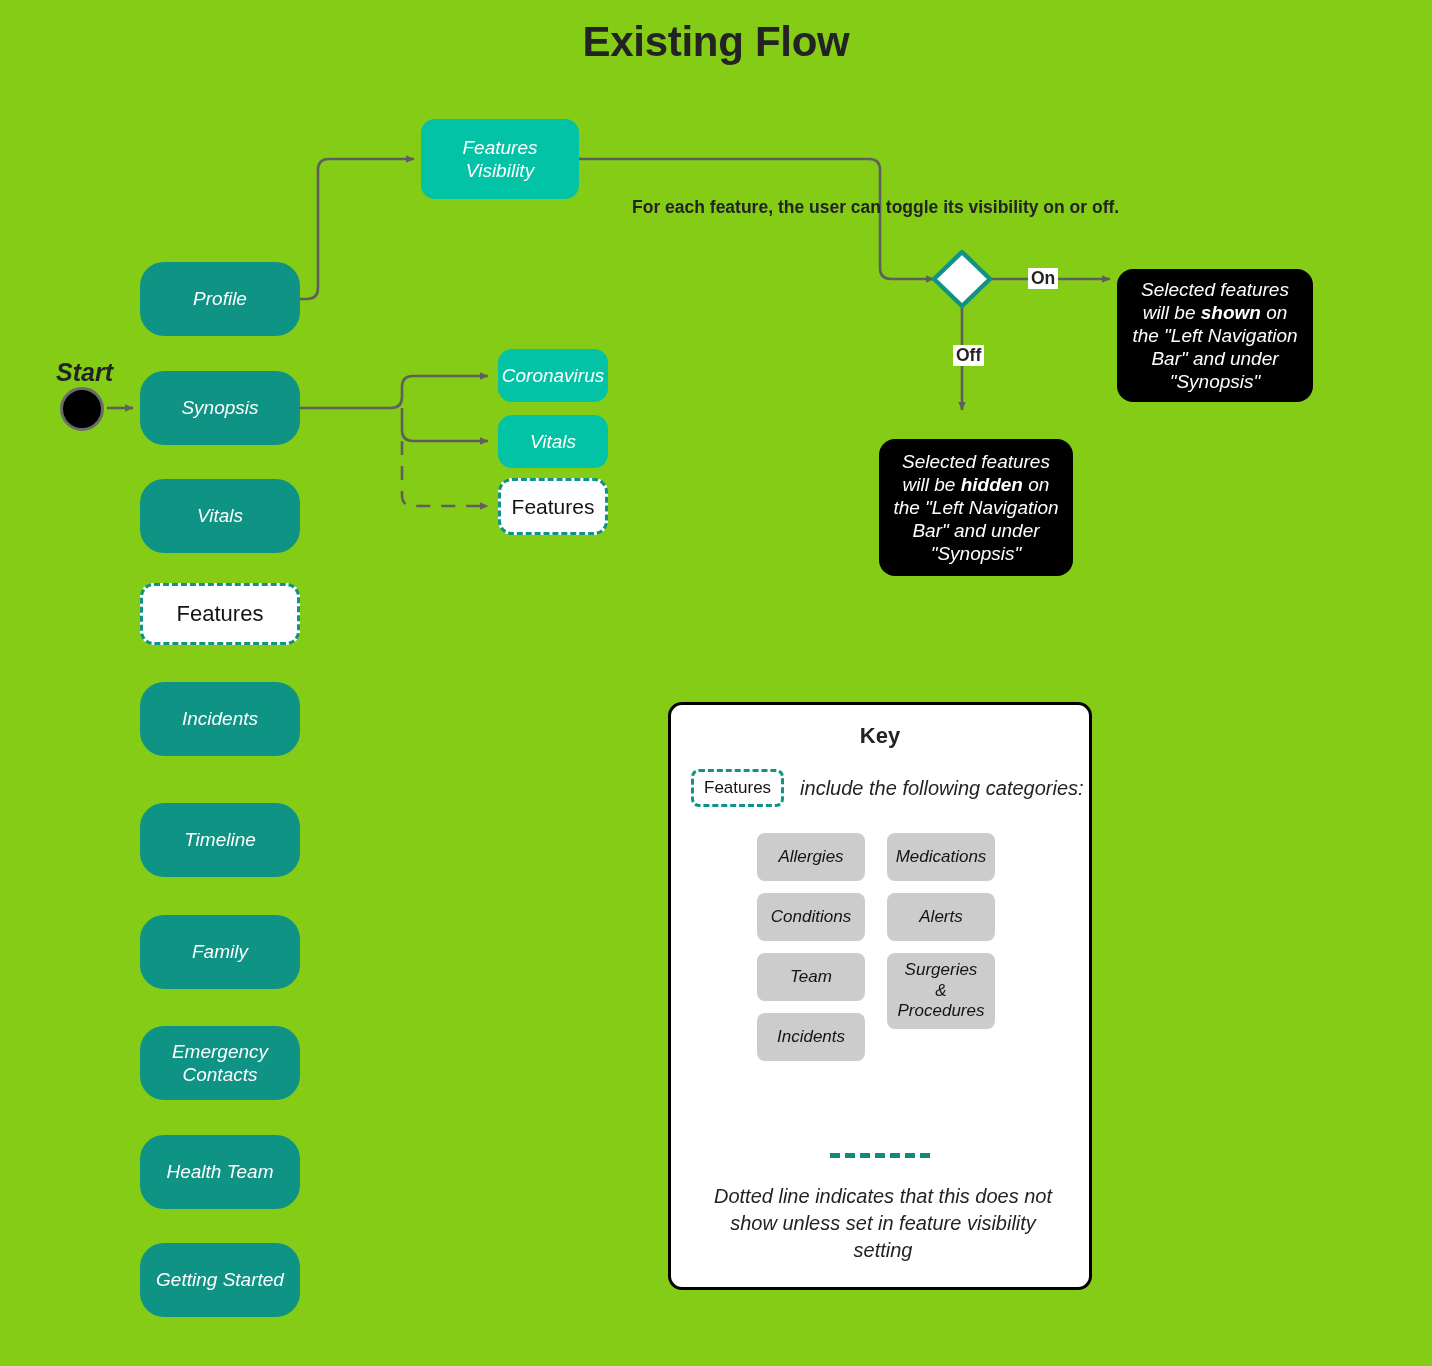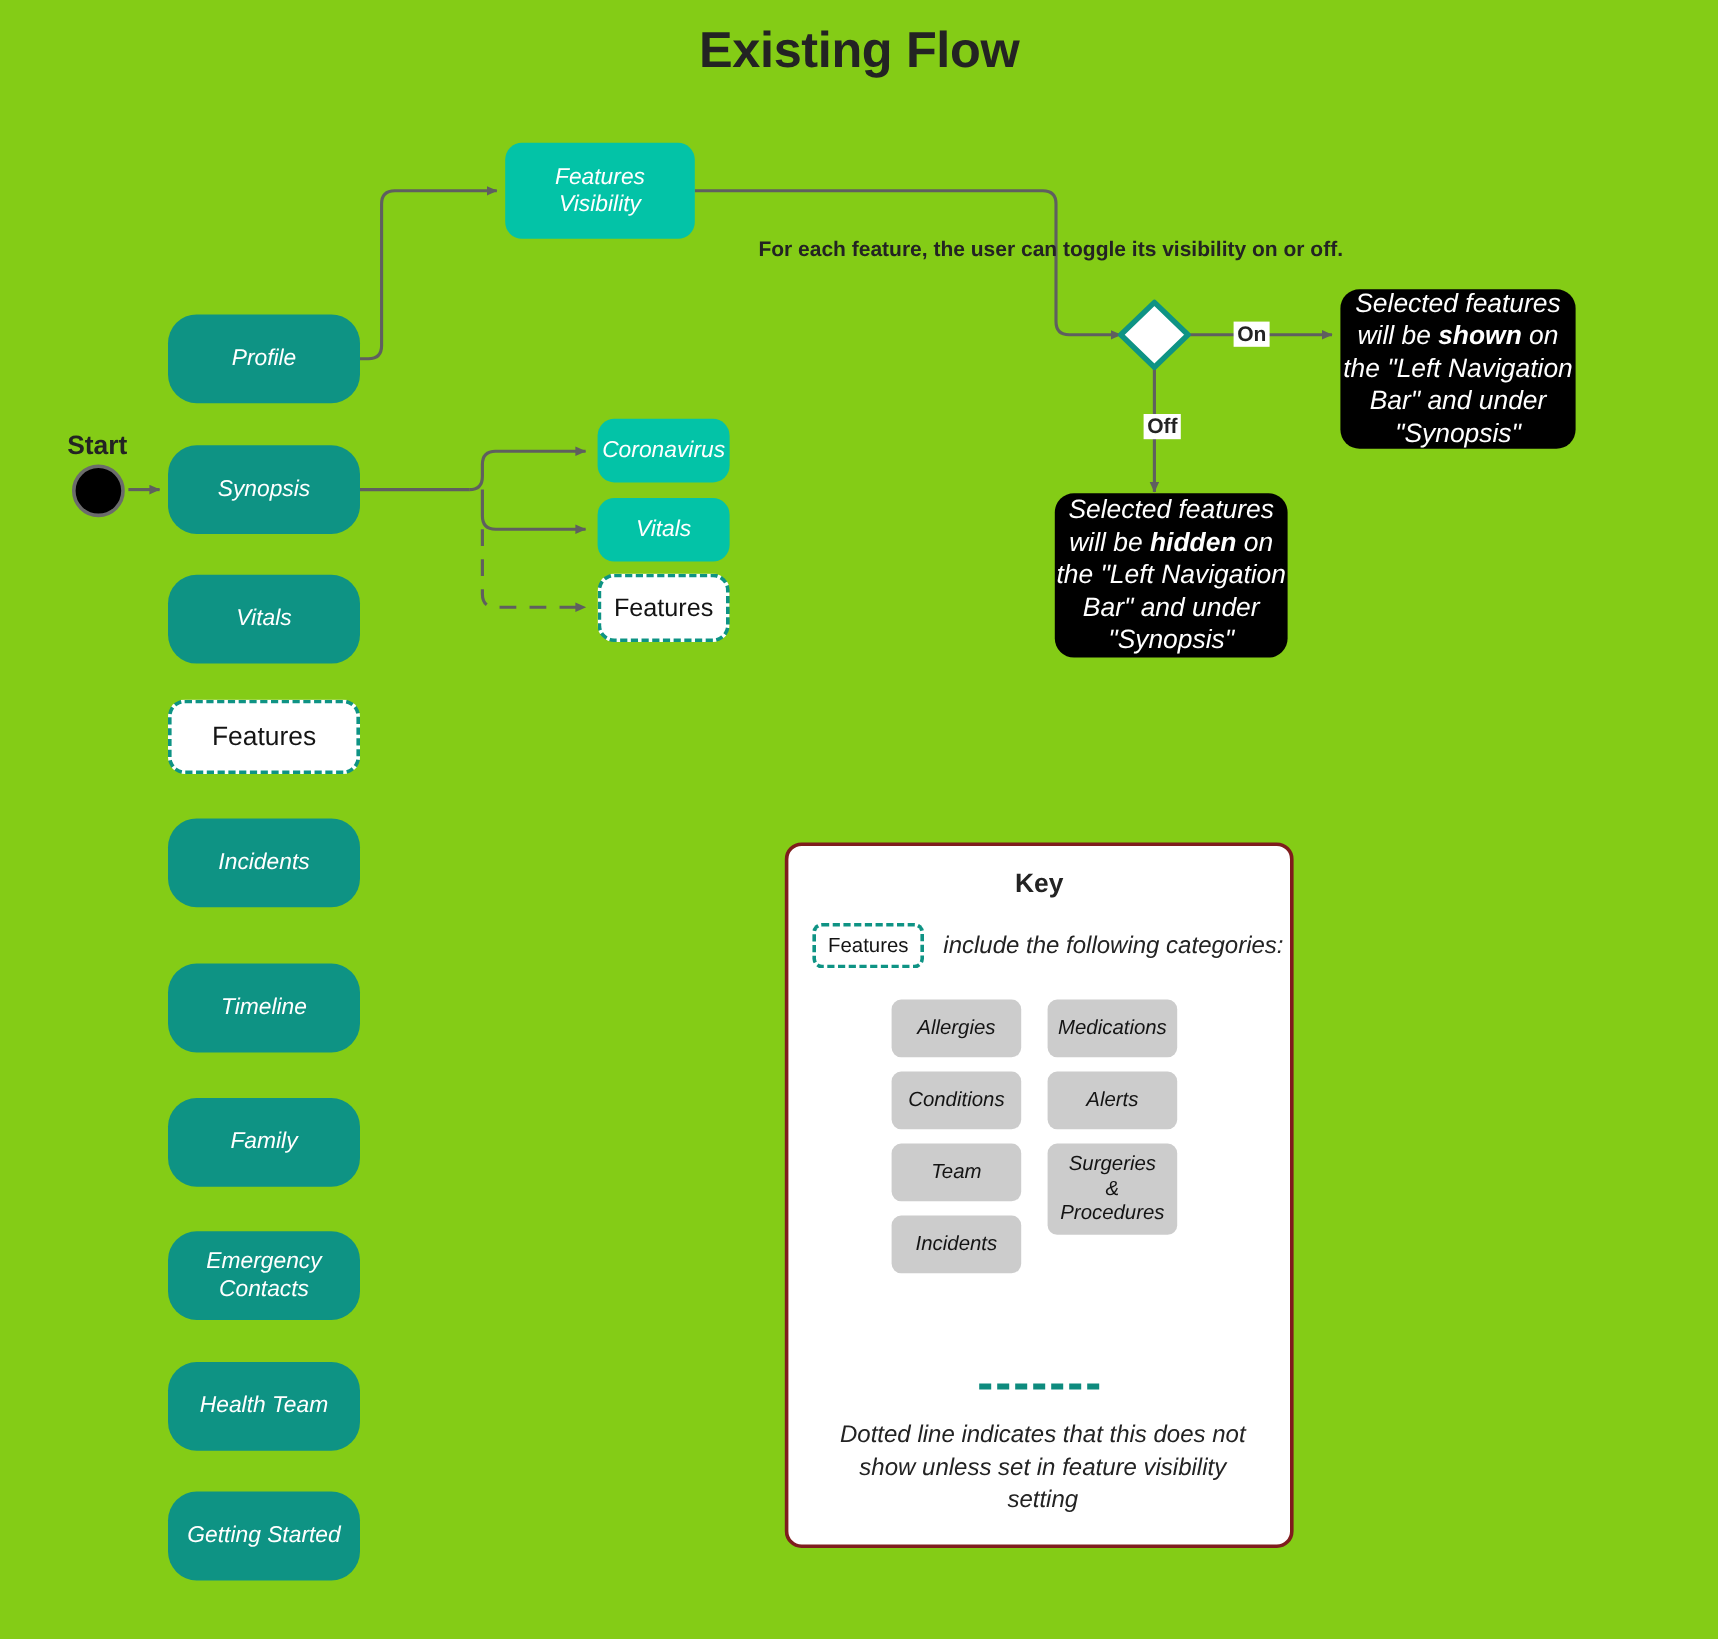--- a/index.html
+++ b/index.html
@@ -69,31 +69,33 @@
     border: 3.5px dashed #0E9384;
     border-radius: 14px;
     font-size: 22px;
     font-style: normal;
   }
   .node-black {
     background: #000000;
     color: #ffffff;
     border-radius: 16px;
     font-style: italic;
-    font-size: 22px;
-    padding: 6px 1px;
+    font-size: 19px;
+    padding: 6px 12px;
+    margin-top: 28px;
   }
   .node-black b { font-weight: bold; font-style: italic; }
 
   
   .start-label {
     position: absolute;
-    font-size: 22px;
-    font-weight: bold;
-    color: #232323;
+    font-size: 25px;
+    font-weight: bold;
+    color: #232323;
+    font-style: italic;
   }
   .start-dot {
     position: absolute;
     width: 44px;
     height: 44px;
     border-radius: 50%;
     background: #000000;
     border: 3px solid #6b6b6b;
     box-sizing: border-box;
   }
@@ -112,26 +114,26 @@
     font-weight: bold;
     color: #232323;
     background: #ffffff;
     padding: 0 3px;
     white-space: nowrap;
   }
 
   
   .key-panel {
     position: absolute;
-    left: 654px;
+    left: 668px;
     top: 702px;
     width: 424px;
     height: 588px;
     box-sizing: border-box;
-    border: 3px solid #7f1d1d;
+    border: 3px solid #000000;
     border-radius: 14px;
     background: #ffffff;
     padding-left: 16px;
   }
   .key-title {
     position: absolute;
     top: 18px;
     left: 0;
     width: 100%;
     text-align: center;

